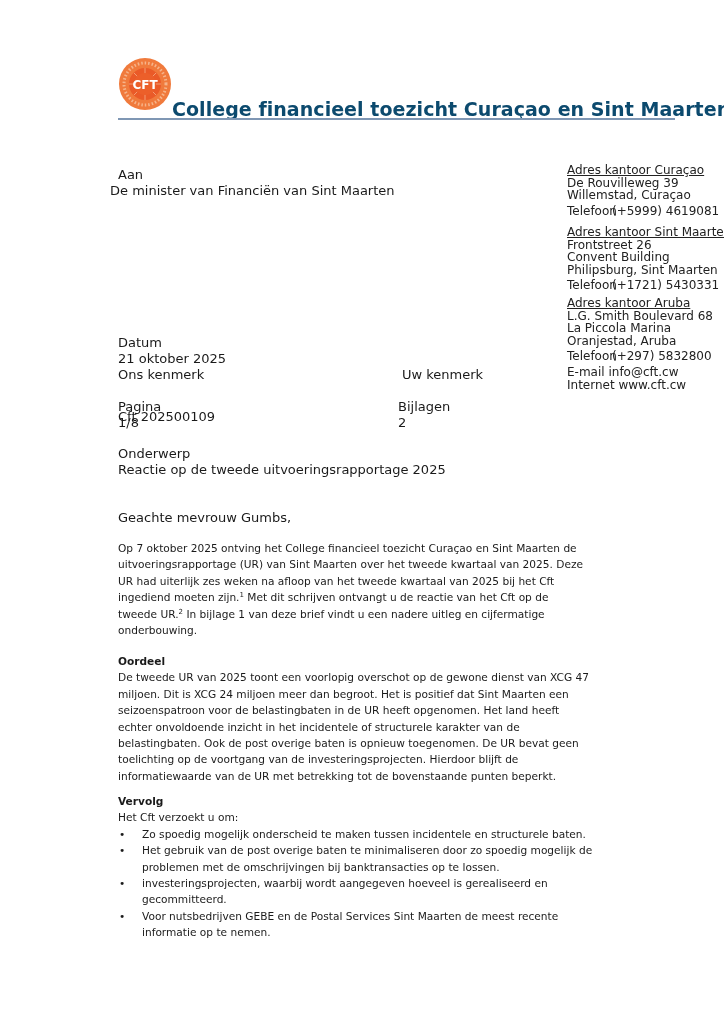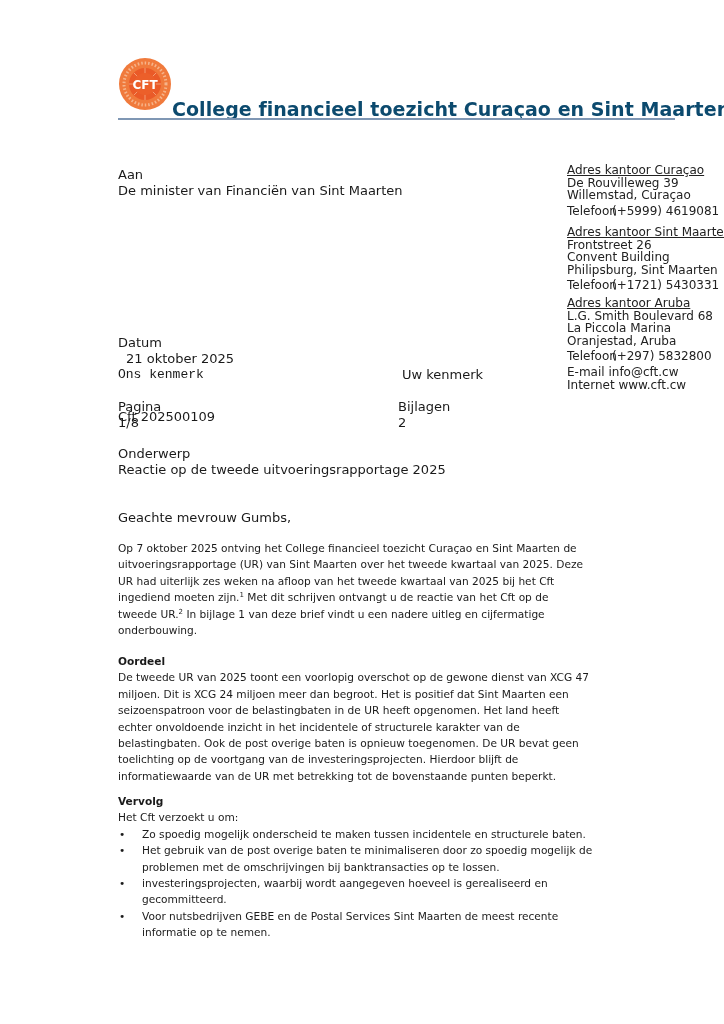--- a/index.html
+++ b/index.html
@@ -36,21 +36,21 @@
         <line x1="38" y1="16" x2="16" y2="38"></line>
     </g>
     <circle cx="27" cy="27" r="11" fill="#ec5f2a"></circle>
     <text x="27" y="31.5" text-anchor="middle" font-family="DejaVu Sans, sans-serif" font-weight="bold" font-size="12" fill="#ffffff">CFT</text>
   </svg>
 </div>
 <div class="abs header-title">College financieel toezicht Curaçao en Sint Maarten</div>
 <div class="abs rule"></div>
 
 <div class="abs txt" style="left:118px; top:167px;">Aan</div>
-<div class="abs txt" style="left:118px; top:183px;">De minister van Financiën van Sint Maarten</div>
+<div class="abs txt" style="left:110px; top:183px;">De minister van Financiën van Sint Maarten</div>
 
 <div class="abs side" style="top:164px;">
   <div class="u">Adres kantoor Curaçao</div>
   <div>De Rouvilleweg 39</div>
   <div>Willemstad, Curaçao</div>
   <div class="tel" style="margin-top:3px;">
     <span class="lbl">Telefoon</span>
     <span>(+5999) 4619081</span>
   </div>
 </div>
@@ -76,22 +76,22 @@
     <span>(+297) 5832800</span>
   </div>
 </div>
 
 <div class="abs side" style="top:366px;">
   <div>E-mail  info@cft.cw</div>
   <div>Internet www.cft.cw</div>
 </div>
 
 <div class="abs txt" style="left:118px; top:335px;">Datum</div>
-<div class="abs txt" style="left:118px; top:351px;margin-left:8px;">21 oktober 2025</div>
-<div class="abs txt" style="left:118px; top:367px;font-family:Liberation Mono, monospace;">Ons kenmerk</div>
+<div class="abs txt" style="left:118px; top:351px;">21 oktober 2025</div>
+<div class="abs txt" style="left:118px; top:367px;">Ons kenmerk</div>
 <div class="abs txt" style="left:402px; top:367px;">Uw kenmerk</div>
 <div class="abs txt" style="left:118px; top:383px;margin-top:26px;">Cft 202500109</div>
 <div class="abs txt" style="left:118px; top:399px;">Pagina</div>
 <div class="abs txt" style="left:398px; top:399px;">Bijlagen</div>
 <div class="abs txt" style="left:118px; top:415px;">1/8</div>
 <div class="abs txt" style="left:398px; top:415px;">2</div>
 
 <div class="abs txt" style="left:118px; top:446px;">Onderwerp</div>
 <div class="abs txt" style="left:118px; top:462px;">Reactie op de tweede uitvoeringsrapportage 2025</div>
 

